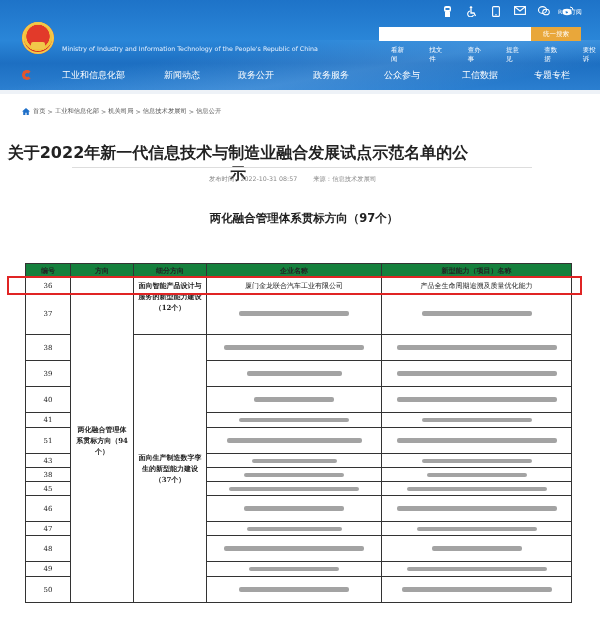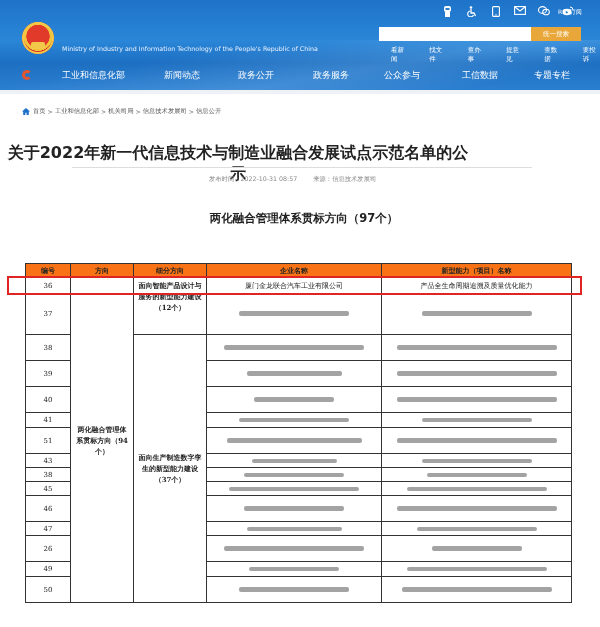--- a/index.html
+++ b/index.html
@@ -27,21 +27,21 @@
   .breadcrumb{position:absolute;left:22px;top:107px;display:flex;align-items:center;font-size:6.3px;color:#555;white-space:nowrap;}
   .home-icon{width:8px;height:7px;margin-right:3px;}
   .bc-sep{margin:0 2px;color:#777;}
   .article-title{position:absolute;left:0;top:143px;width:476px;text-align:center;font-size:16px;font-weight:bold;color:#222;}
   .title-rule{position:absolute;left:72px;top:167px;width:460px;height:1px;background:#ddd;}
   .meta{position:absolute;left:209px;top:175px;font-size:6.3px;color:#888;white-space:nowrap;}
   .meta span{margin-right:14px;}
   .section-title{position:absolute;left:0;top:211px;width:600px;text-align:center;font-size:11.5px;font-weight:bold;color:#222;padding-left:8px;box-sizing:border-box;}
   table.list{position:absolute;left:25px;top:263px;border-collapse:collapse;table-layout:fixed;width:546px;font-family:"DejaVu Serif","Liberation Serif",serif;}
   table.list td,table.list th{border:1px solid #333;font-size:7px;color:#222;text-align:center;vertical-align:middle;padding:0;overflow:hidden;}
-  table.list th{background:#f97316;font-weight:bold;height:13px;font-size:7px;}
+  table.list th{background:#15803d;font-weight:bold;height:13px;font-size:7px;}
   .num{font-size:7.5px;margin-top:7px;}
   .wrap{line-height:11px;padding:0 4px !important;font-weight:bold;}
   .blur-line{display:inline-block;height:5px;background:#666;border-radius:2px;opacity:.6;}
   .highlight{position:absolute;left:7px;top:276px;width:575px;height:19px;border:2px solid #e02424;box-sizing:border-box;pointer-events:none;}
 </style>
 </head>
 <body>
 
 <div class="header">
   <div class="emblem"></div>
@@ -211,21 +211,21 @@
     <td class="num">46</td>
     <td><span class="blur-line" style="width:100px"></span></td>
     <td><span class="blur-line" style="width:160px"></span></td>
   </tr>
   <tr style="height:14px">
     <td class="num">47</td>
     <td><span class="blur-line" style="width:95px;height:4px"></span></td>
     <td><span class="blur-line" style="width:120px;height:4px"></span></td>
   </tr>
   <tr style="height:26px">
-    <td class="num">26</td>
+    <td class="num">48</td>
     <td><span class="blur-line" style="width:140px"></span></td>
     <td><span class="blur-line" style="width:90px"></span></td>
   </tr>
   <tr style="height:15px">
     <td class="num">49</td>
     <td><span class="blur-line" style="width:90px;height:4px"></span></td>
     <td><span class="blur-line" style="width:140px;height:4px"></span></td>
   </tr>
   <tr style="height:26px">
     <td class="num">50</td>

